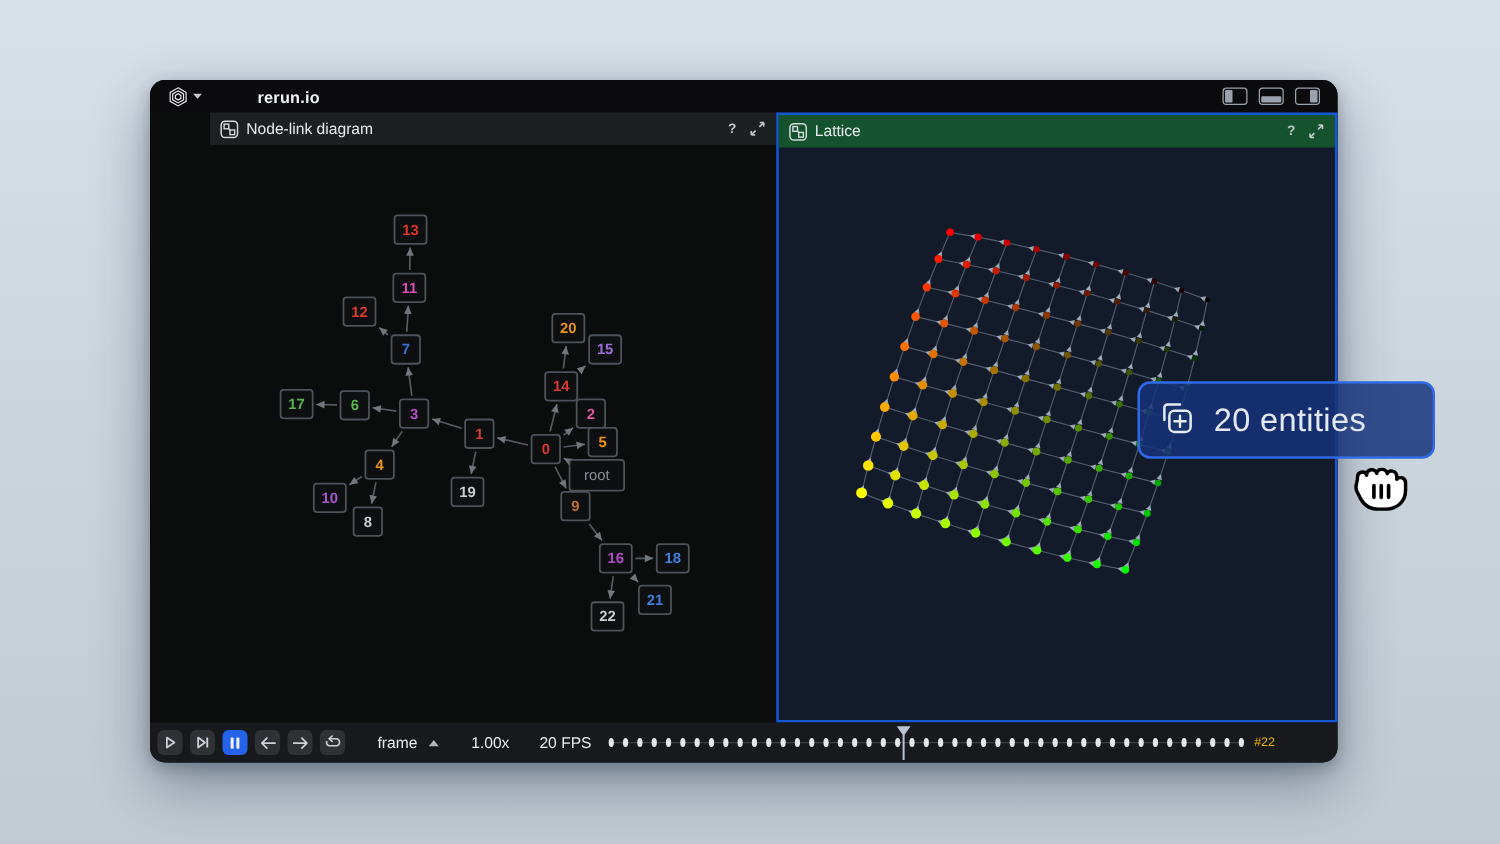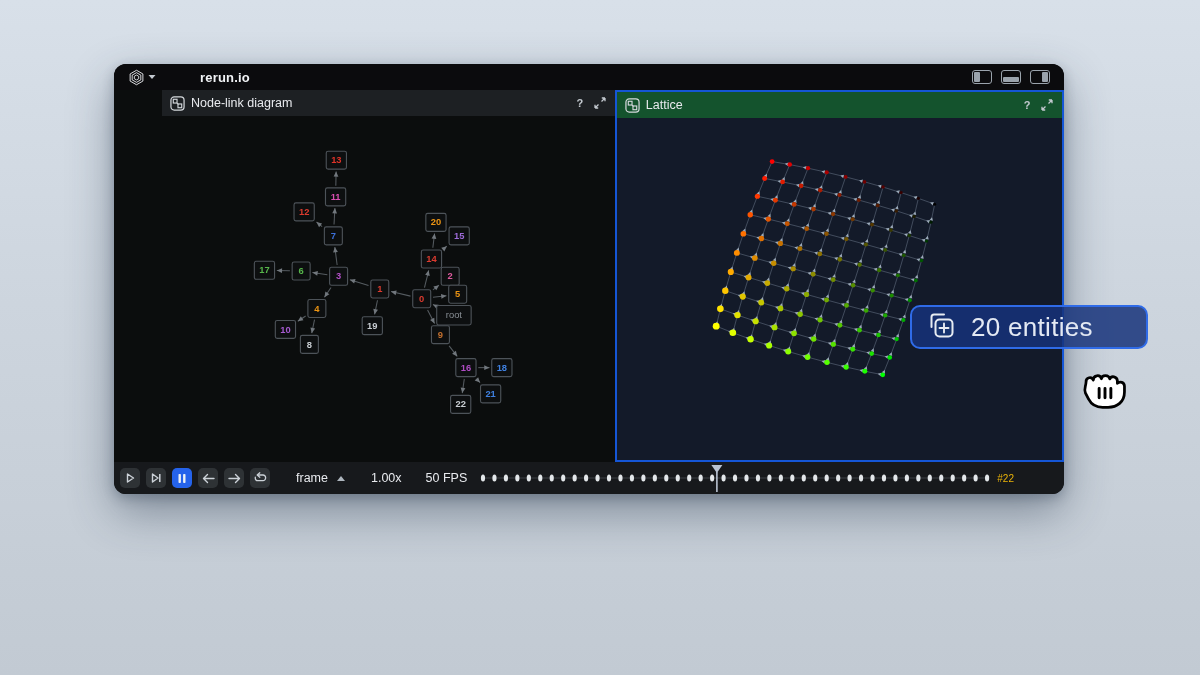--- a/index.html
+++ b/index.html
@@ -3,21 +3,21 @@
 <meta charset="utf-8">
 <style>
   html,body{margin:0;padding:0;}
   body{
     width:1200px;height:675px;overflow:hidden;
     font-family:"Liberation Sans",sans-serif;
     background:linear-gradient(180deg,#d8e0e9 0%,#cdd5de 45%,#c2cad3 100%);
     position:relative;
   }
   #window{
-    position:absolute;left:114px;top:64px;width:950px;height:430px;
+    position:absolute;left:120px;top:64px;width:950px;height:546px;
     border-radius:12px;background:#0b0d0d;
     box-shadow:0 18px 45px rgba(40,55,75,.45), 0 4px 12px rgba(40,55,75,.3);
   }
   
   #topbar{
     position:absolute;left:0;top:0;right:0;height:26px;
     background:#0b0b0d;border-radius:12px 12px 0 0;
     display:flex;align-items:center;
   }
   #topbar .logo-wrap{display:flex;align-items:center;margin-left:14px;gap:3px;}
@@ -56,21 +56,21 @@
   .tbtn.active{background:#2563eb;}
   .tlabel{color:#e8eaee;font-size:12.5px;white-space:nowrap;}
   #frame-select{display:flex;align-items:center;gap:9px;margin-left:26px;}
   #frame-select .caret{width:0;height:0;border-left:4.5px solid transparent;border-right:4.5px solid transparent;border-bottom:5.5px solid #aeb6be;}
   #speed-label{margin-left:26px;}
   #fps-label{margin-left:24px;}
   #timeline-wrap{flex:1;height:32px;position:relative;margin-left:10px;}
   #frame-label{color:#eab308;font-size:10px;margin-right:50px;margin-left:4px;}
   
   #entity-tooltip{
-    position:absolute;left:910px;top:305px;width:238px;height:44px;
+    position:absolute;left:910px;top:305px;width:238px;height:62px;
     background:rgba(22,51,122,.85);border:2.5px solid #2f6be8;border-radius:10px;
     display:flex;align-items:center;box-sizing:border-box;z-index:20;
   }
   #entity-tooltip .txt{color:#e3e9f3;font-size:26px;letter-spacing:.3px;margin-left:12px;}
   #cursor-hand{position:absolute;left:1074px;top:354px;z-index:30;}
 </style>
 </head>
 <body>
 
 <div id="window">
@@ -739,21 +739,21 @@
           <path d="M4.2 3 H9 a2.6 2.6 0 0 1 2.6 2.6 v0.4 a2.6 2.6 0 0 1 -2.6 2.6 H3.5 a2.2 2.2 0 0 1 -2.2-2.2 V5.2" fill="none" stroke="#ccd2d8" stroke-width="1.3" stroke-linecap="round"></path>
           <path d="M5.8 0.8 L3.2 3 L5.8 5.2" fill="none" stroke="#ccd2d8" stroke-width="1.3" stroke-linecap="round" stroke-linejoin="round"></path>
         </svg>
     </div>
 
     <div id="frame-select">
       <span class="tlabel">frame</span>
       <span class="caret"></span>
     </div>
     <span class="tlabel" id="speed-label">1.00x</span>
-    <span class="tlabel" id="fps-label">50 FPS</span>
+    <span class="tlabel" id="fps-label">20 FPS</span>
 
     <div id="timeline-wrap">
       <svg id="timeline-svg" class="fill" preserveAspectRatio="none" viewBox="0 0 516 32">
           <line x1="6" y1="16" x2="510" y2="16" stroke="#3d4145" stroke-width="1"></line>
           <ellipse cx="6" cy="16" rx="2.1" ry="3.6" fill="#e3e7ea"></ellipse>
           <ellipse cx="17.454545454545453" cy="16" rx="2.1" ry="3.6" fill="#e3e7ea"></ellipse>
           <ellipse cx="28.90909090909091" cy="16" rx="2.1" ry="3.6" fill="#e3e7ea"></ellipse>
           <ellipse cx="40.36363636363637" cy="16" rx="2.1" ry="3.6" fill="#e3e7ea"></ellipse>
           <ellipse cx="51.81818181818182" cy="16" rx="2.1" ry="3.6" fill="#e3e7ea"></ellipse>
           <ellipse cx="63.27272727272727" cy="16" rx="2.1" ry="3.6" fill="#e3e7ea"></ellipse>

